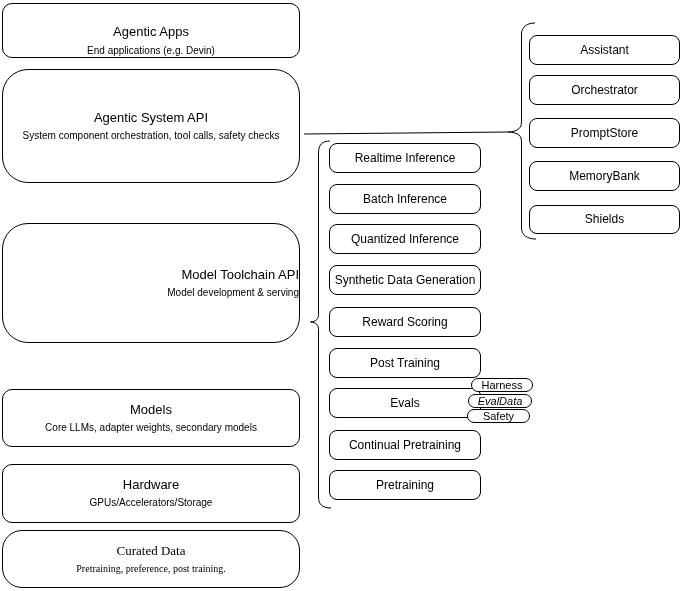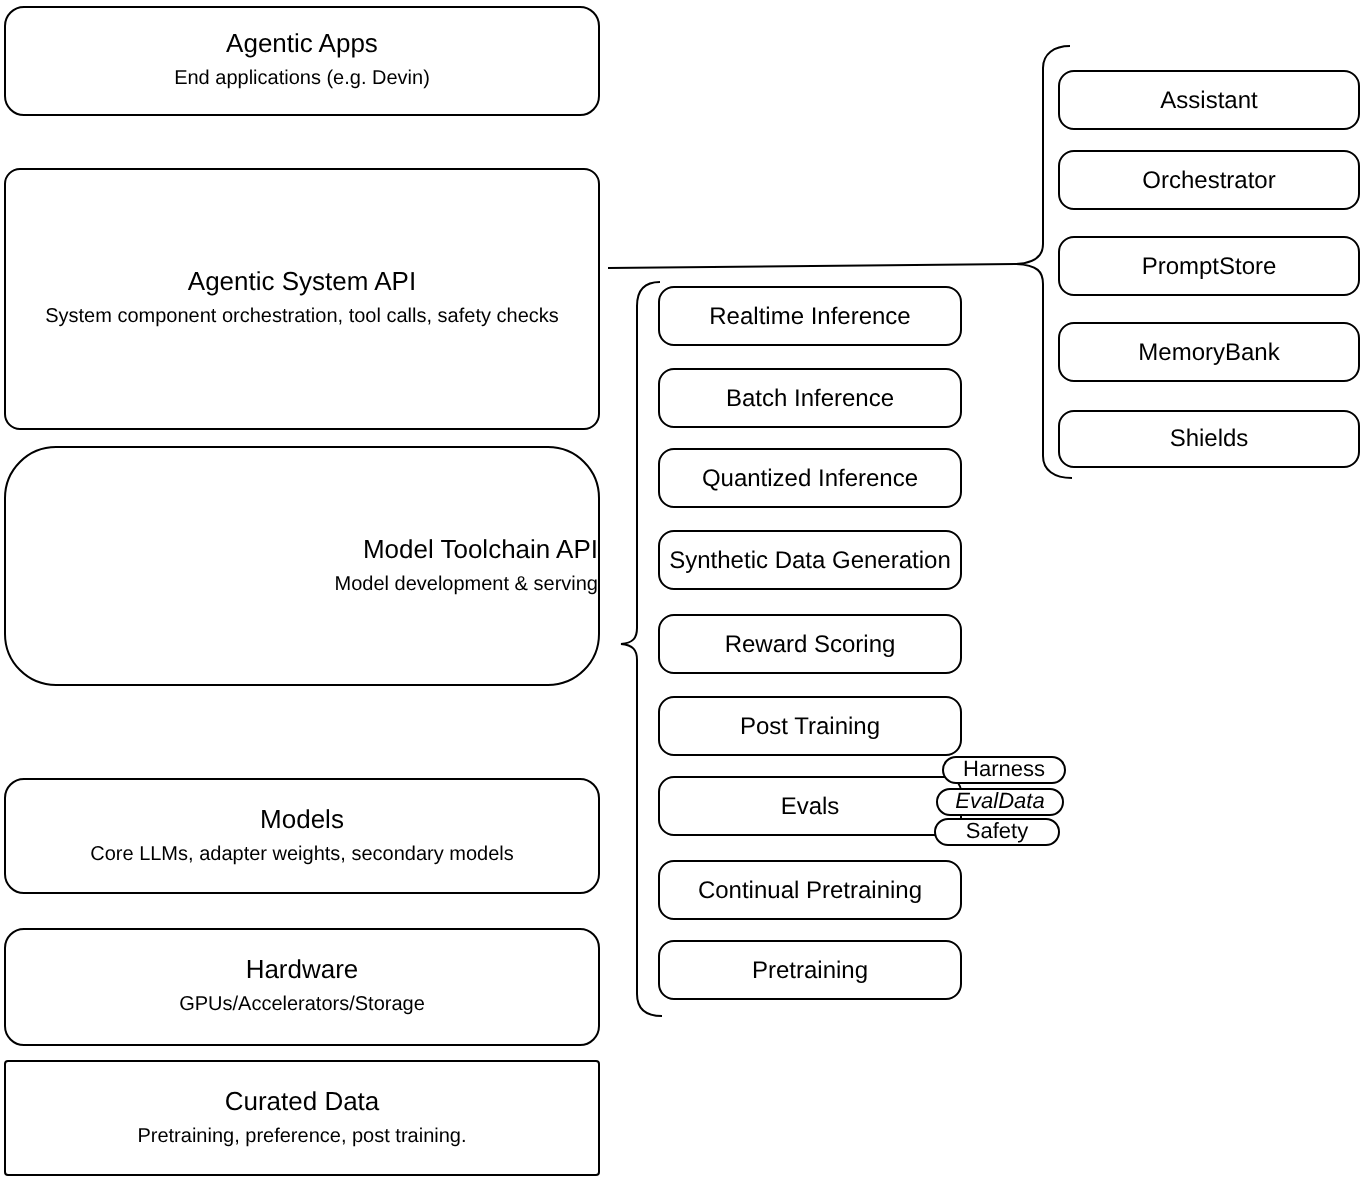--- a/index.html
+++ b/index.html
@@ -8,26 +8,26 @@
     font-family:"Liberation Sans",sans-serif;color:#000;overflow:hidden;
   }
   .overlay{position:absolute;left:0;top:0;width:682px;height:591px;}
   .box{
     position:absolute;background:#ffffff;border:1px solid #000;box-sizing:border-box;
     display:flex;flex-direction:column;align-items:center;justify-content:center;
     text-align:center;line-height:1.25;
   }
   
   .lbox{left:2px;width:298px;}
-  .b-apps{top:3px;height:55px;border-radius:10px;}
-  .b-sysapi{top:84px;height:131px;border-radius:8px;}
+  .b-apps{top:3px;height:55px;border-radius:10px;justify-content:flex-end;}
+  .b-sysapi{top:69px;height:114px;border-radius:26px;}
   .b-toolapi{top:223px;height:120px;border-radius:26px;align-items:flex-end;}
   .b-models{top:372px;height:58px;border-radius:10px;margin-top:17px;}
   .b-hw{top:464px;height:59px;border-radius:10px;}
-  .b-data{top:530px;height:58px;border-radius:2px;}
+  .b-data{top:530px;height:58px;border-radius:20px;font-family:Liberation Serif, serif;}
   .ltitle{font-size:13px;}
   .lsub{font-size:10px;margin-top:4px;}
   
   .mbox{left:329px;width:152px;height:30px;border-radius:8px;font-size:12px;}
   .m0{top:143px}.m1{top:184px}.m2{top:224px}.m3{top:265px}.m4{top:307px}
   .m5{top:348px}.m6{top:388px}.m7{top:430px}.m8{top:470px}
   
   .pill{
     position:absolute;background:#ffffff;border:1px solid #000;border-radius:8px;
     box-sizing:border-box;display:flex;align-items:center;justify-content:center;

